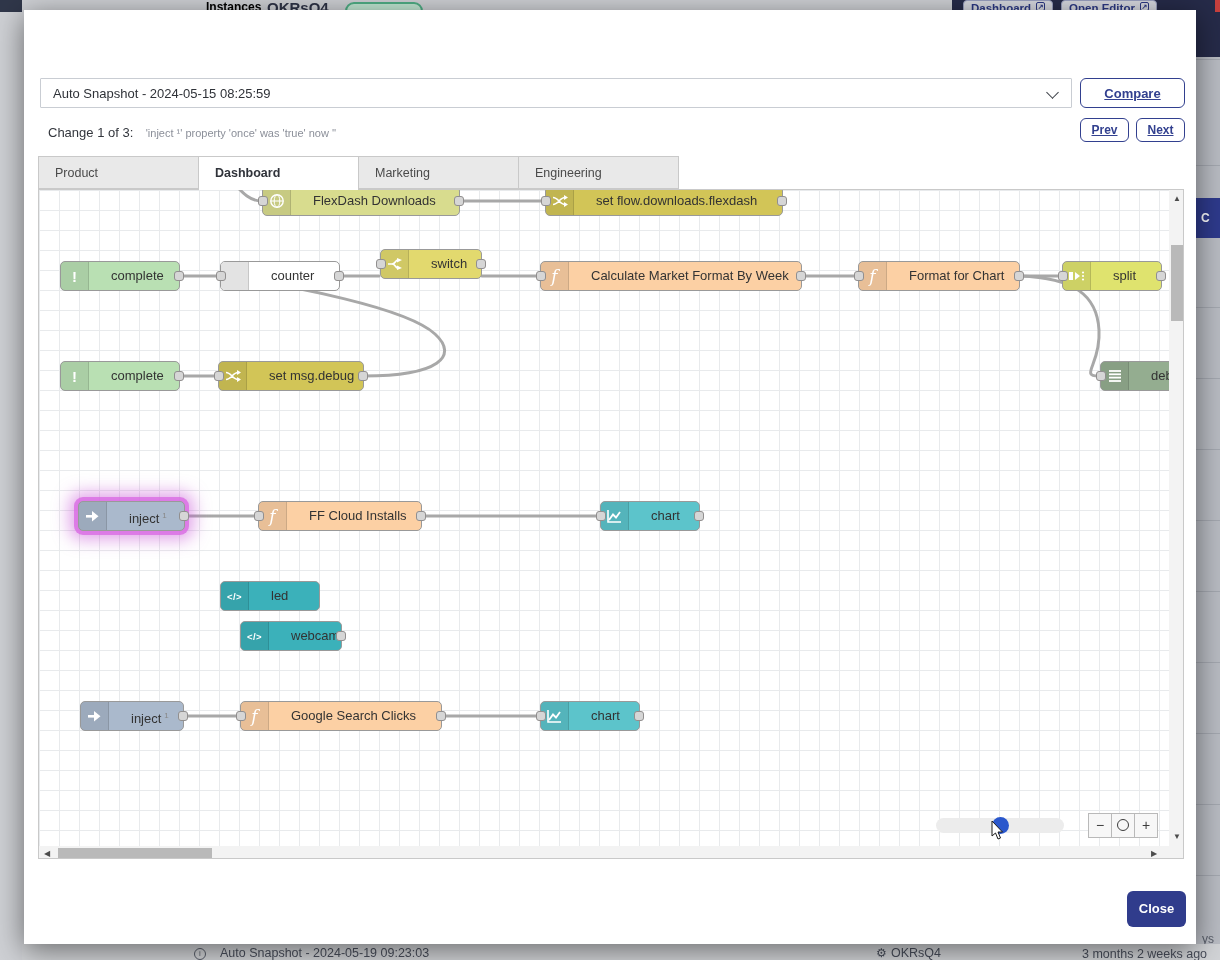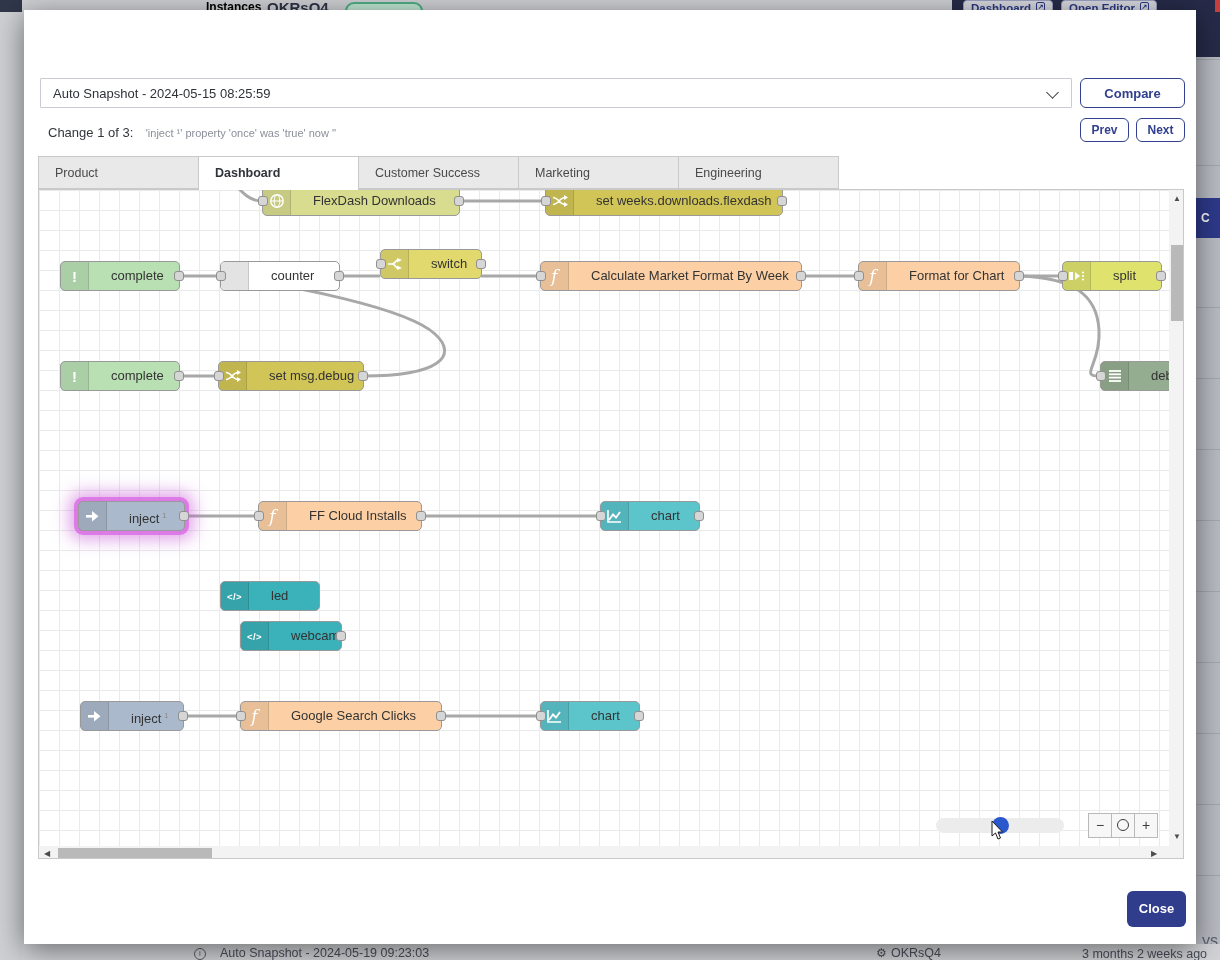--- a/index.html
+++ b/index.html
@@ -29,21 +29,21 @@
   #sidebar-active { left:0; top:215px; width:22px; height:27px; background:#1a2030; }
   #sidebar-frag { left:1px; top:374px; color:#aeb4c0; font-size:13px; }
 
   #right-strip { left:1196px; top:12px; width:24px; height:932px; }
   #right-strip-dark { left:0; top:0; width:24px; height:45px; background:#262b49; }
   #right-strip-gray { left:0; top:45px; width:24px; height:887px; background:#b9bcc3;
     background-image:repeating-linear-gradient(180deg, transparent 0 70px, #a4a8b0 70px 71px);
     background-position:0 38px; }
   #right-btn-frag { left:0; top:141px; width:24px; height:40px; background:#2e3a8c;
     color:#fff; font-weight:bold; font-size:12px; padding:13px 0 0 5px; }
-  #right-text-frag { left:6px; top:875px; color:#5a5f6b; font-size:16px; }
+  #right-text-frag { left:6px; top:875px; color:#5a5f6b; font-size:12px; }
 
   #bottom-strip { left:22px; top:944px; width:1198px; height:16px; background:#d2d4d7;
     overflow:hidden; color:#4a4f5c; font-size:12.5px; }
   #info-icon { left:172px; top:4px; width:12px; height:12px; border:1.3px solid #5a5f6b;
     border-radius:50%; font-size:8px; line-height:10px; text-align:center; color:#5a5f6b; }
   #bottom-snapshot { left:198px; top:2px; }
   #gear-icon { left:854px; top:2px; font-size:12px; color:#4a4f5c; }
   #bottom-project { left:869px; top:2px; }
   #bottom-age { left:1060px; top:3px; white-space:nowrap; }
 
@@ -54,21 +54,21 @@
     border-bottom:3px solid #d85450; }
   #modal-title { left:24px; top:15px; color:#fff; font-size:13.5px; font-weight:bold; }
 
   #snapshot-select { left:16px; top:68px; width:1032px; height:30px; background:#fff;
     border:1px solid #c9cdd3; border-radius:1px; font-size:13px; color:#2f3238;
     padding:7px 0 0 12px; cursor:pointer; }
   #select-chevron { right:14px; top:9px; width:9px; height:9px;
     border-right:1.8px solid #3a3e45; border-bottom:1.8px solid #3a3e45;
     transform:rotate(45deg); position:absolute; }
   .blue-btn { border:1px solid #32408f; border-radius:6px; background:#fff;
-    color:#32408f; text-align:center; cursor:pointer; }
+    color:#32408f; text-align:center; cursor:pointer;text-decoration:underline; }
   #compare-btn { left:1056px; top:68px; width:105px; height:30px; font-size:13px;
     font-weight:bold; padding-top:7px; }
   #change-row { left:24px; top:113px; height:18px; white-space:nowrap; }
   #change-label { color:#33363d; font-size:13px; }
   #change-detail { color:#8b8f99; font-size:11px; margin-left:8px; }
   #prev-btn { left:1056px; top:108px; width:49px; height:24px; font-size:12px;
     font-weight:bold; padding-top:4px; }
   #next-btn { left:1112px; top:108px; width:49px; height:24px; font-size:12px;
     font-weight:bold; padding-top:4px; }
 
@@ -179,21 +179,20 @@
     <div class="abs" id="change-row">
       <span id="change-label">Change 1 of 3:</span>
       <span id="change-detail">'inject ¹' property 'once' was 'true' now ''</span>
     </div>
     <div class="abs blue-btn" id="prev-btn">Prev</div>
     <div class="abs blue-btn" id="next-btn">Next</div>
 
     <div class="abs" id="tabs">
         <span class="tab">Product</span>
         <span class="tab active">Dashboard</span>
-        <span class="tab">Customer Success</span>
         <span class="tab">Marketing</span>
         <span class="tab">Engineering</span>
       </div>
 
     <div class="abs" id="canvas">
       <div class="abs" id="flow-area">
         <svg id="wires" width="1130" height="656">
             <path d="M 194,-8 C 204,4 212,11 222,11" stroke="#a8a8a8" stroke-width="3" fill="none" stroke-linecap="round"></path>
             <path d="M 421,11 C 450,11 475,11 505,11" stroke="#a8a8a8" stroke-width="3" fill="none" stroke-linecap="round"></path>
             <path d="M 141,86 C 156,86 166,86 180,86" stroke="#a8a8a8" stroke-width="3" fill="none" stroke-linecap="round"></path>
@@ -223,21 +222,21 @@
               <span class="port pout"></span>
             </div>
             <div class="node" style="left: 506px; top: -4px; width: 238px; background: rgb(210, 197, 87);">
               <span class="nicon">
                 <svg width="16" height="14">
                   <path d="M1,3.5 C6,3.5 8,10.5 13,10.5 M1,10.5 C6,10.5 8,3.5 13,3.5" stroke="#fff" stroke-width="1.7" fill="none"></path>
                   <polygon points="12,1 16,3.5 12,6" fill="#fff"></polygon>
                   <polygon points="12,8 16,10.5 12,13" fill="#fff"></polygon>
                 </svg>
               </span>
-              <span class="nlabel">set weeks.downloads.flexdash</span>
+              <span class="nlabel">set flow.downloads.flexdash</span>
               <span class="port pin"></span>
               <span class="port pout"></span>
             </div>
             <div class="node" style="left: 21px; top: 71px; width: 120px; background: rgb(185, 224, 179);">
               <span class="nicon">
                 <span class="gly-excl">!</span>
               </span>
               <span class="nlabel">complete</span>
               <span class="port pout"></span>
             </div>

